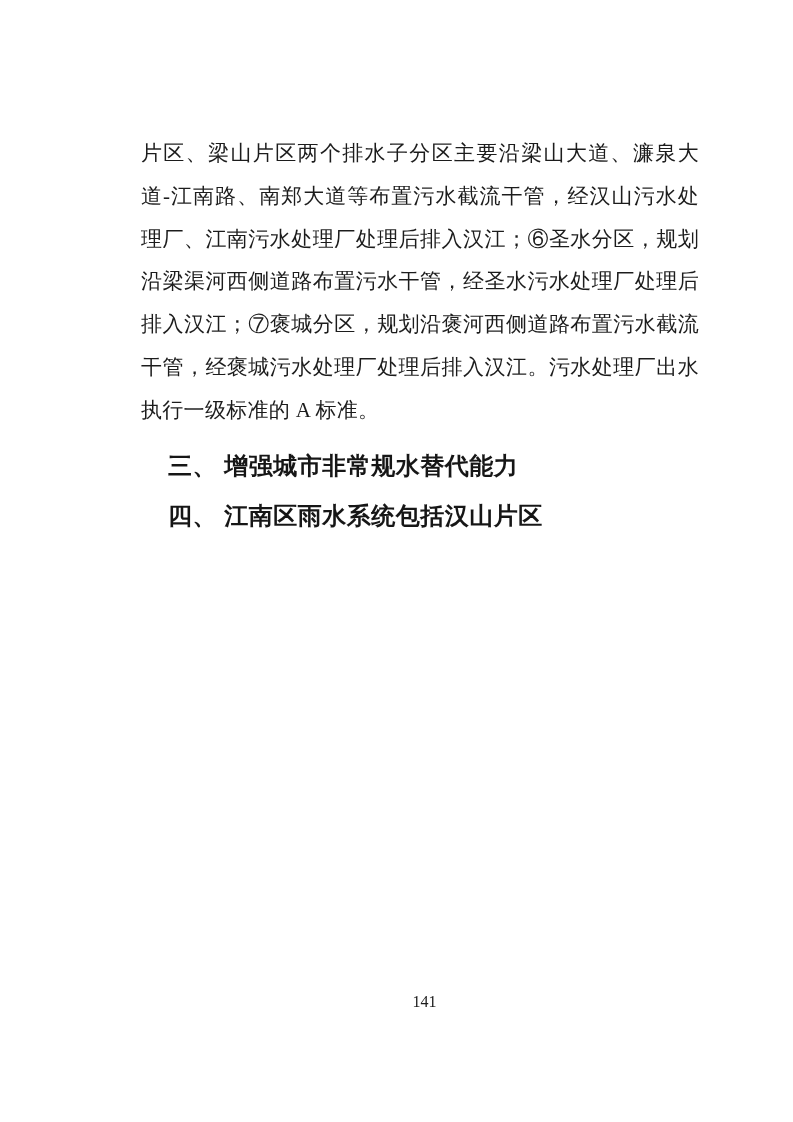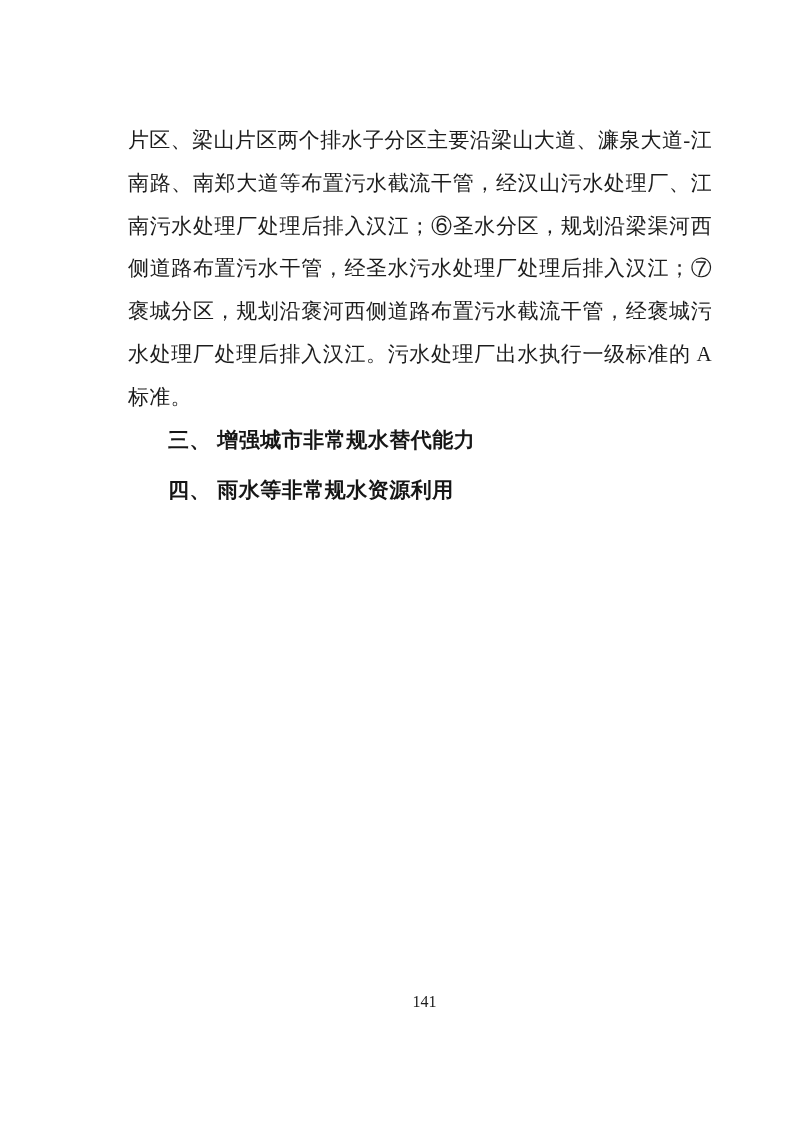--- a/index.html
+++ b/index.html
@@ -19,21 +19,21 @@
     inset: 0;
     background: #ffffff;
   }
   .content {
     position: absolute;
     left: 128px;
     top: 119px;
     width: 584px;
   }
   p.body-text {
-    margin: 0;
+    margin: 13px;
     font-family: "Liberation Serif", "DejaVu Serif", serif;
     font-size: 21px;
     line-height: 42.8px;
     text-align: justify;
     text-align-last: left;
     text-justify: inter-character;
     letter-spacing: 0.3px;
     word-break: break-all;
   }
   p.indent {
@@ -42,21 +42,21 @@
   p.para-3 {
     line-height: 39.4px;
   }
   p.para-4 {
     line-height: 41.7px;
   }
   h2.section-heading {
     margin: 0;
     font-family: "Liberation Sans", "DejaVu Sans", sans-serif;
     font-weight: bold;
-    font-size: 21px;
+    font-size: 24px;
     line-height: 42px;
     text-indent: 40px;
     letter-spacing: 0.5px;
     color: #161616;
   }
   h2.heading-4 {
     margin-top: 8px;
   }
   .footer {
     position: absolute;
@@ -75,21 +75,21 @@
 
 <div class="page">
 
   <div class="content">
 
     <p class="body-text">片区、梁山片区两个排水子分区主要沿梁山大道、濂泉大道-江南路、南郑大道等布置污水截流干管，经汉山污水处理厂、江南污水处理厂处理后排入汉江；⑥圣水分区，规划沿梁渠河西侧道路布置污水干管，经圣水污水处理厂处理后排入汉江；⑦褒城分区，规划沿褒河西侧道路布置污水截流干管，经褒城污水处理厂处理后排入汉江。污水处理厂出水执行一级标准的 A 标准。</p>
 
     <h2 class="section-heading heading-3">三、 增强城市非常规水替代能力</h2>
 
 
-    <h2 class="section-heading heading-4">四、 雨水等非常规水资源利用</h2>
+    <h2 class="section-heading heading-4">四、 江南区雨水系统包括汉山片区</h2>
 
 
   </div>
 
   <div class="footer">
     <span>141</span>
   </div>
 
 </div>
 

